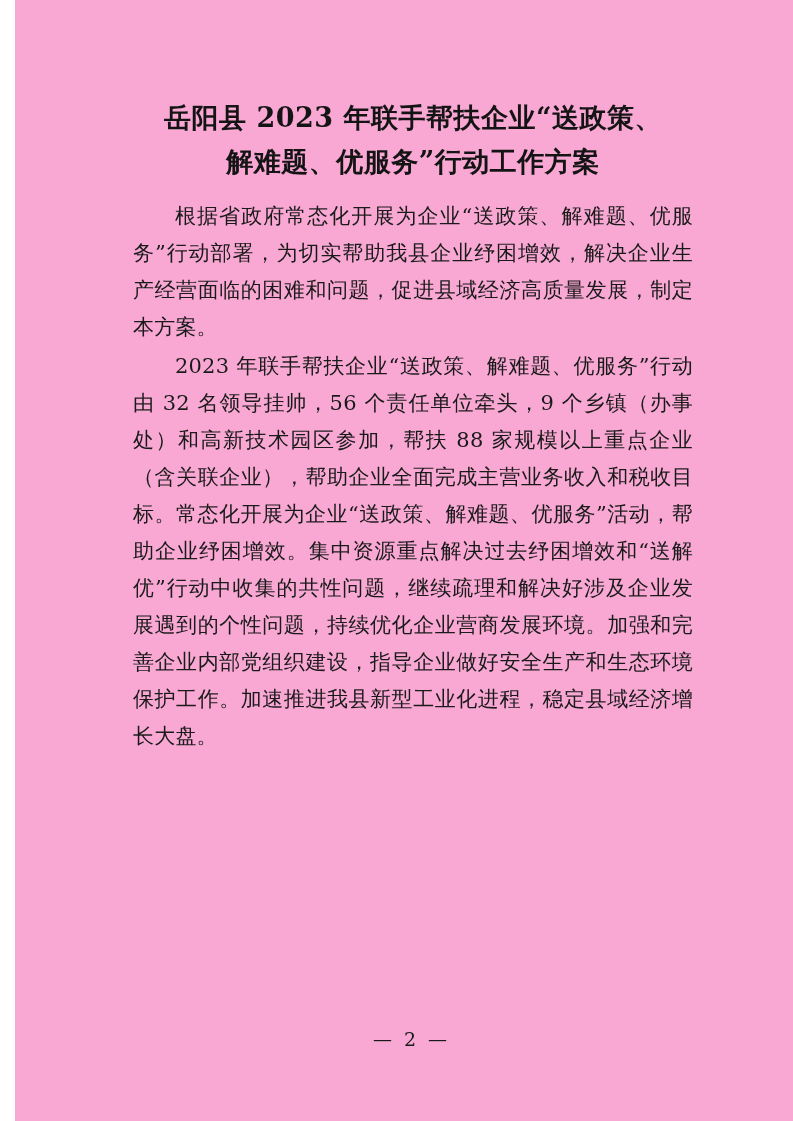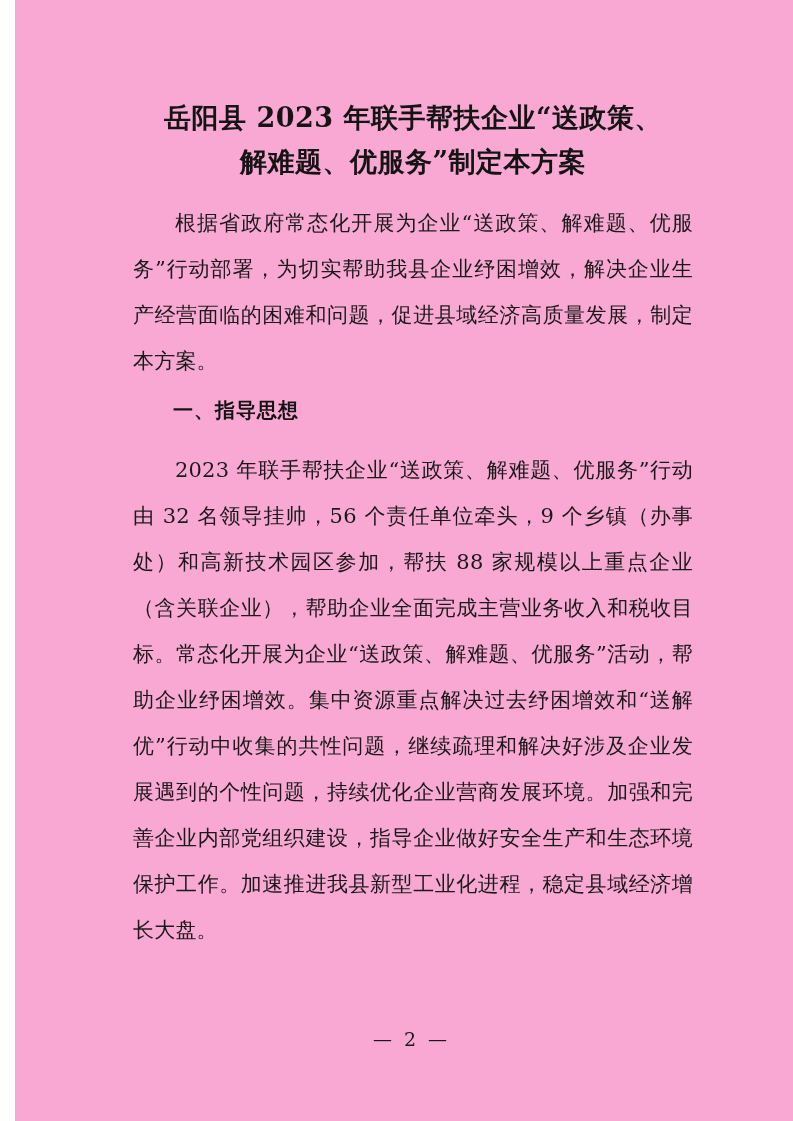--- a/index.html
+++ b/index.html
@@ -35,25 +35,25 @@
     font-size: 27px;
     line-height: 44px;
     text-align: center;
     letter-spacing: 0.5px;
     color: #141414;
     margin: 0 0 14px 0;
     padding: 0 6px;
   }
   .para {
     font-size: 21px;
-    line-height: 46px;
+    line-height: 37px;
     text-align: justify;
     text-justify: inter-ideograph;
     text-indent: 2em;
-    margin: 16px 0 2px 0;
+    margin: 0 0 2px 0;
     letter-spacing: 0.2px;
     color: #1a1a1a;
   }
   .section-heading {
     font-family: "DejaVu Sans", "Liberation Sans", sans-serif;
     font-weight: bold;
     font-size: 20px;
     line-height: 41px;
     text-indent: 2em;
     margin: 6px 0 2px 0;
@@ -75,26 +75,25 @@
   }
 </style>
 </head>
 <body>
 
 <div class="page">
   <div class="content">
 
     <h1 class="doc-title">
       <span>岳阳县 2023 年联手帮扶企业“送政策、</span><br>
-      <span>解难题、优服务”制定本方案</span>
+      <span>解难题、优服务”行动工作方案</span>
     </h1>
 
     <p class="para">根据省政府常态化开展为企业“送政策、解难题、优服务”行动部署，为切实帮助我县企业纾困增效，解决企业生产经营面临的困难和问题，促进县域经济高质量发展，制定本方案。</p>
 
-    <h2 class="section-heading">一、指导思想</h2>
 
     <p class="para">2023 年联手帮扶企业“送政策、解难题、优服务”行动由 32 名领导挂帅，56 个责任单位牵头，9 个乡镇（办事处）和高新技术园区参加，帮扶 88 家规模以上重点企业（含关联企业），帮助企业全面完成主营业务收入和税收目标。常态化开展为企业“送政策、解难题、优服务”活动，帮助企业纾困增效。集中资源重点解决过去纾困增效和“送解优”行动中收集的共性问题，继续疏理和解决好涉及企业发展遇到的个性问题，持续优化企业营商发展环境。加强和完善企业内部党组织建设，指导企业做好安全生产和生态环境保护工作。加速推进我县新型工业化进程，稳定县域经济增长大盘。</p>
 
   </div>
 
   <div class="footer">
     <span class="page-number">— 2 —</span>
   </div>
 </div>
 

